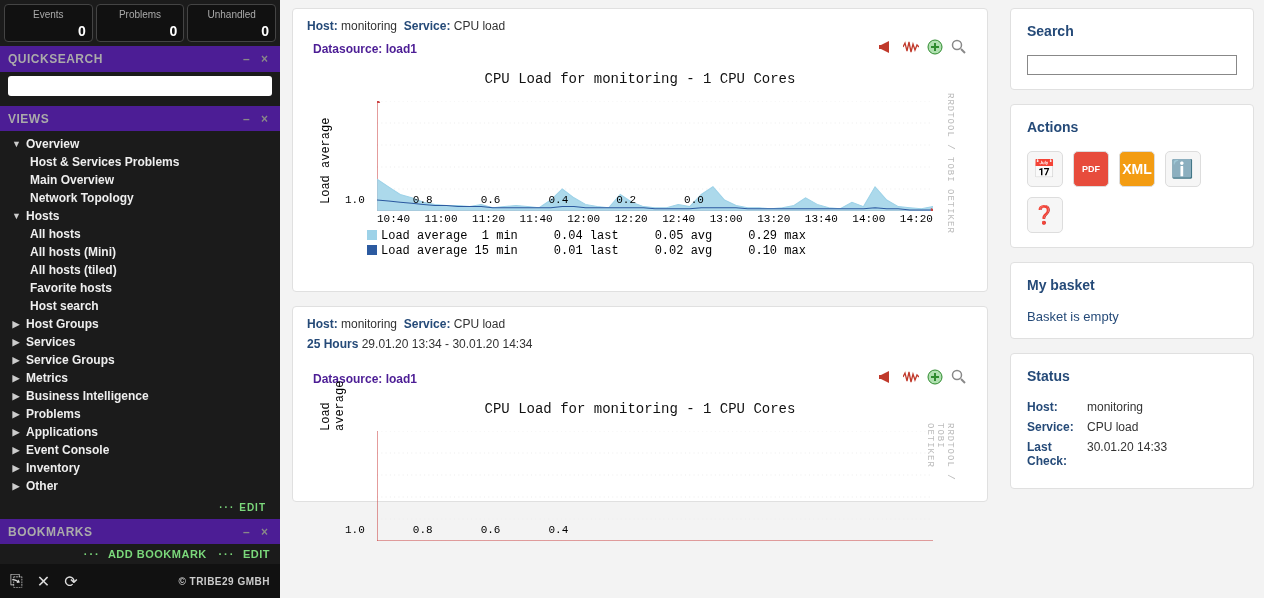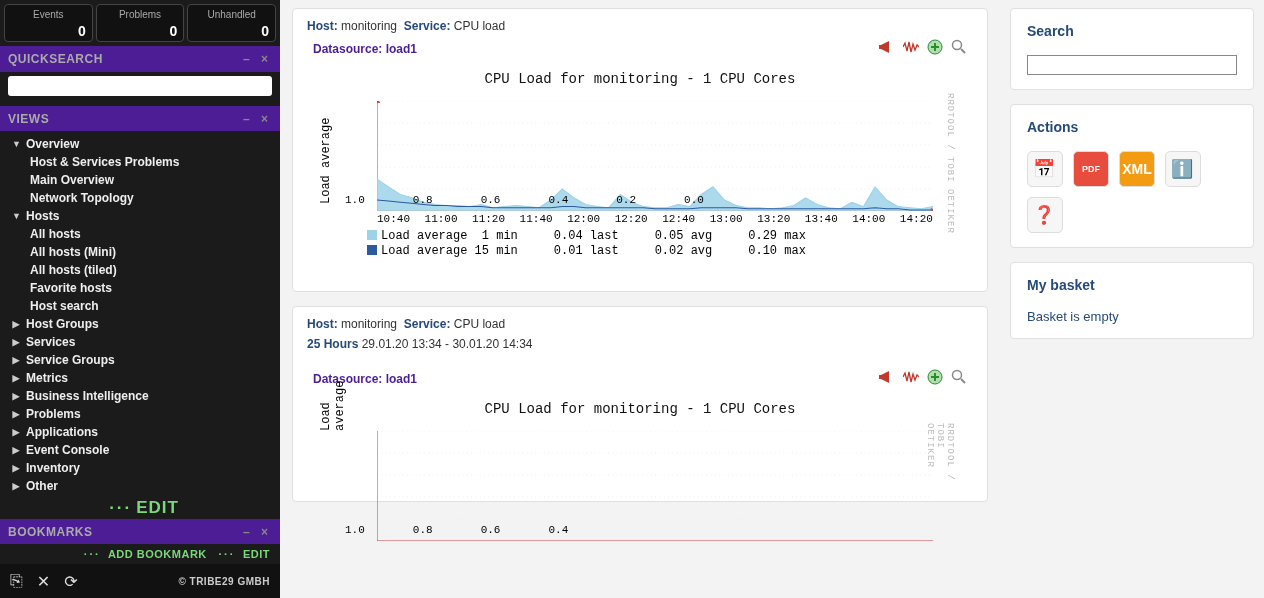--- a/index.html
+++ b/index.html
@@ -18,21 +18,21 @@
   .panel-bar .ctrls { font-weight: bold; color: #888; letter-spacing: 4px; cursor: pointer; }
 
   .quicksearch-body { padding: 4px 8px 10px; }
   .quicksearch-body input { width: 100%; height: 20px; border: none; border-radius: 3px; background: #fff; }
 
   .views-body { padding: 4px 4px 4px 12px; line-height: 18px; overflow-y: auto; }
   .views-body .row { display: flex; align-items: center; gap: 6px; color: #ccc; white-space: nowrap; cursor: pointer; }
   .views-body .row.bold { font-weight: bold; color: #eee; }
   .views-body .row .arrow { width: 8px; text-align: center; color: #ccc; font-size: 9px; }
   .views-body .sub { padding-left: 18px; }
-  .views-body .edit-row { text-align: center; color: #7bd87b; font-weight: bold; padding: 4px 10px; font-size: 17px; letter-spacing: 1px; }
+  .views-body .edit-row { text-align: right; color: #7bd87b; font-weight: bold; padding: 4px 10px; font-size: 10px; letter-spacing: 1px; }
   .views-body .edit-row span.dots { letter-spacing: 2px; margin-right: 4px; }
 
   .bm-body { padding: 4px 10px; text-align: right; font-size: 11px; letter-spacing: 0.5px; color: #7bd87b; font-weight: bold; }
   .bm-body span.dots { letter-spacing: 2px; margin: 0 4px 0 8px; }
 
   .footer { margin-top: auto; display: flex; align-items: center; justify-content: space-between; padding: 6px 10px; background: #111; height: 34px; }
   .footer .icons { display: flex; gap: 14px; font-size: 16px; color: #ddd; }
   .footer .copy { color: #ccc; font-weight: bold; font-size: 10px; letter-spacing: .5px; }
 
   
@@ -340,13 +340,30 @@
         <div class="actbtn">ℹ️</div>
         <div class="actbtn">❓</div>
       </div>
   </div>
 
   <div class="rcard">
     <h3>My basket</h3>
     <div class="basket-empty">Basket is empty</div>
   </div>
 
+  <div class="rcard">
+    <h3>Status</h3>
+    <div class="kvtable" id="status-kv">
+        <div class="kv">
+          <div class="k">Host:</div>
+          <div class="v">monitoring</div>
+        </div>
+        <div class="kv">
+          <div class="k">Service:</div>
+          <div class="v">CPU load</div>
+        </div>
+        <div class="kv">
+          <div class="k">Last Check:</div>
+          <div class="v">30.01.20 14:33</div>
+        </div>
+      </div>
+  </div>
 </div>
 
 </body></html>

